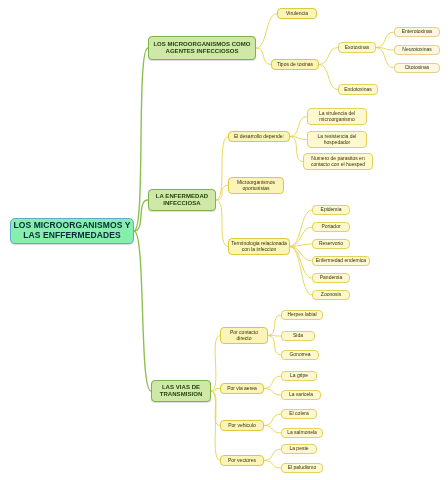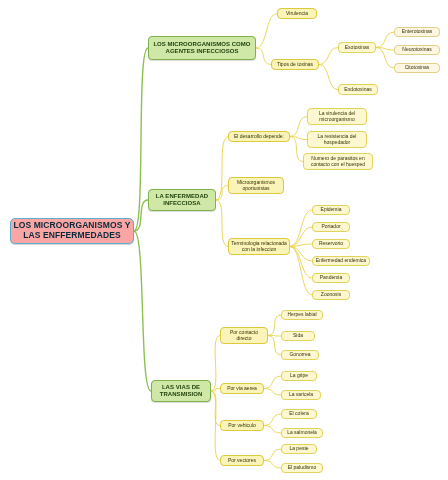--- a/index.html
+++ b/index.html
@@ -31,21 +31,21 @@
     align-items: center;
     justify-content: center;
     text-align: center;
     border-radius: 4px;
     line-height: 1.15;
     padding: 1px 2px;
     overflow: hidden;
   }
   
   .node.root {
-    background: #fca5a5;
+    background: #86efac;
     border: 1px solid #5aafd0;
     border-radius: 5px;
     color: #062a3a;
     font-weight: bold;
     font-size: 8.5px;
     letter-spacing: 0.1px;
     box-shadow: 0 1px 1px rgba(0,0,0,0.18);
   }
   
   .node.lvl1 {

